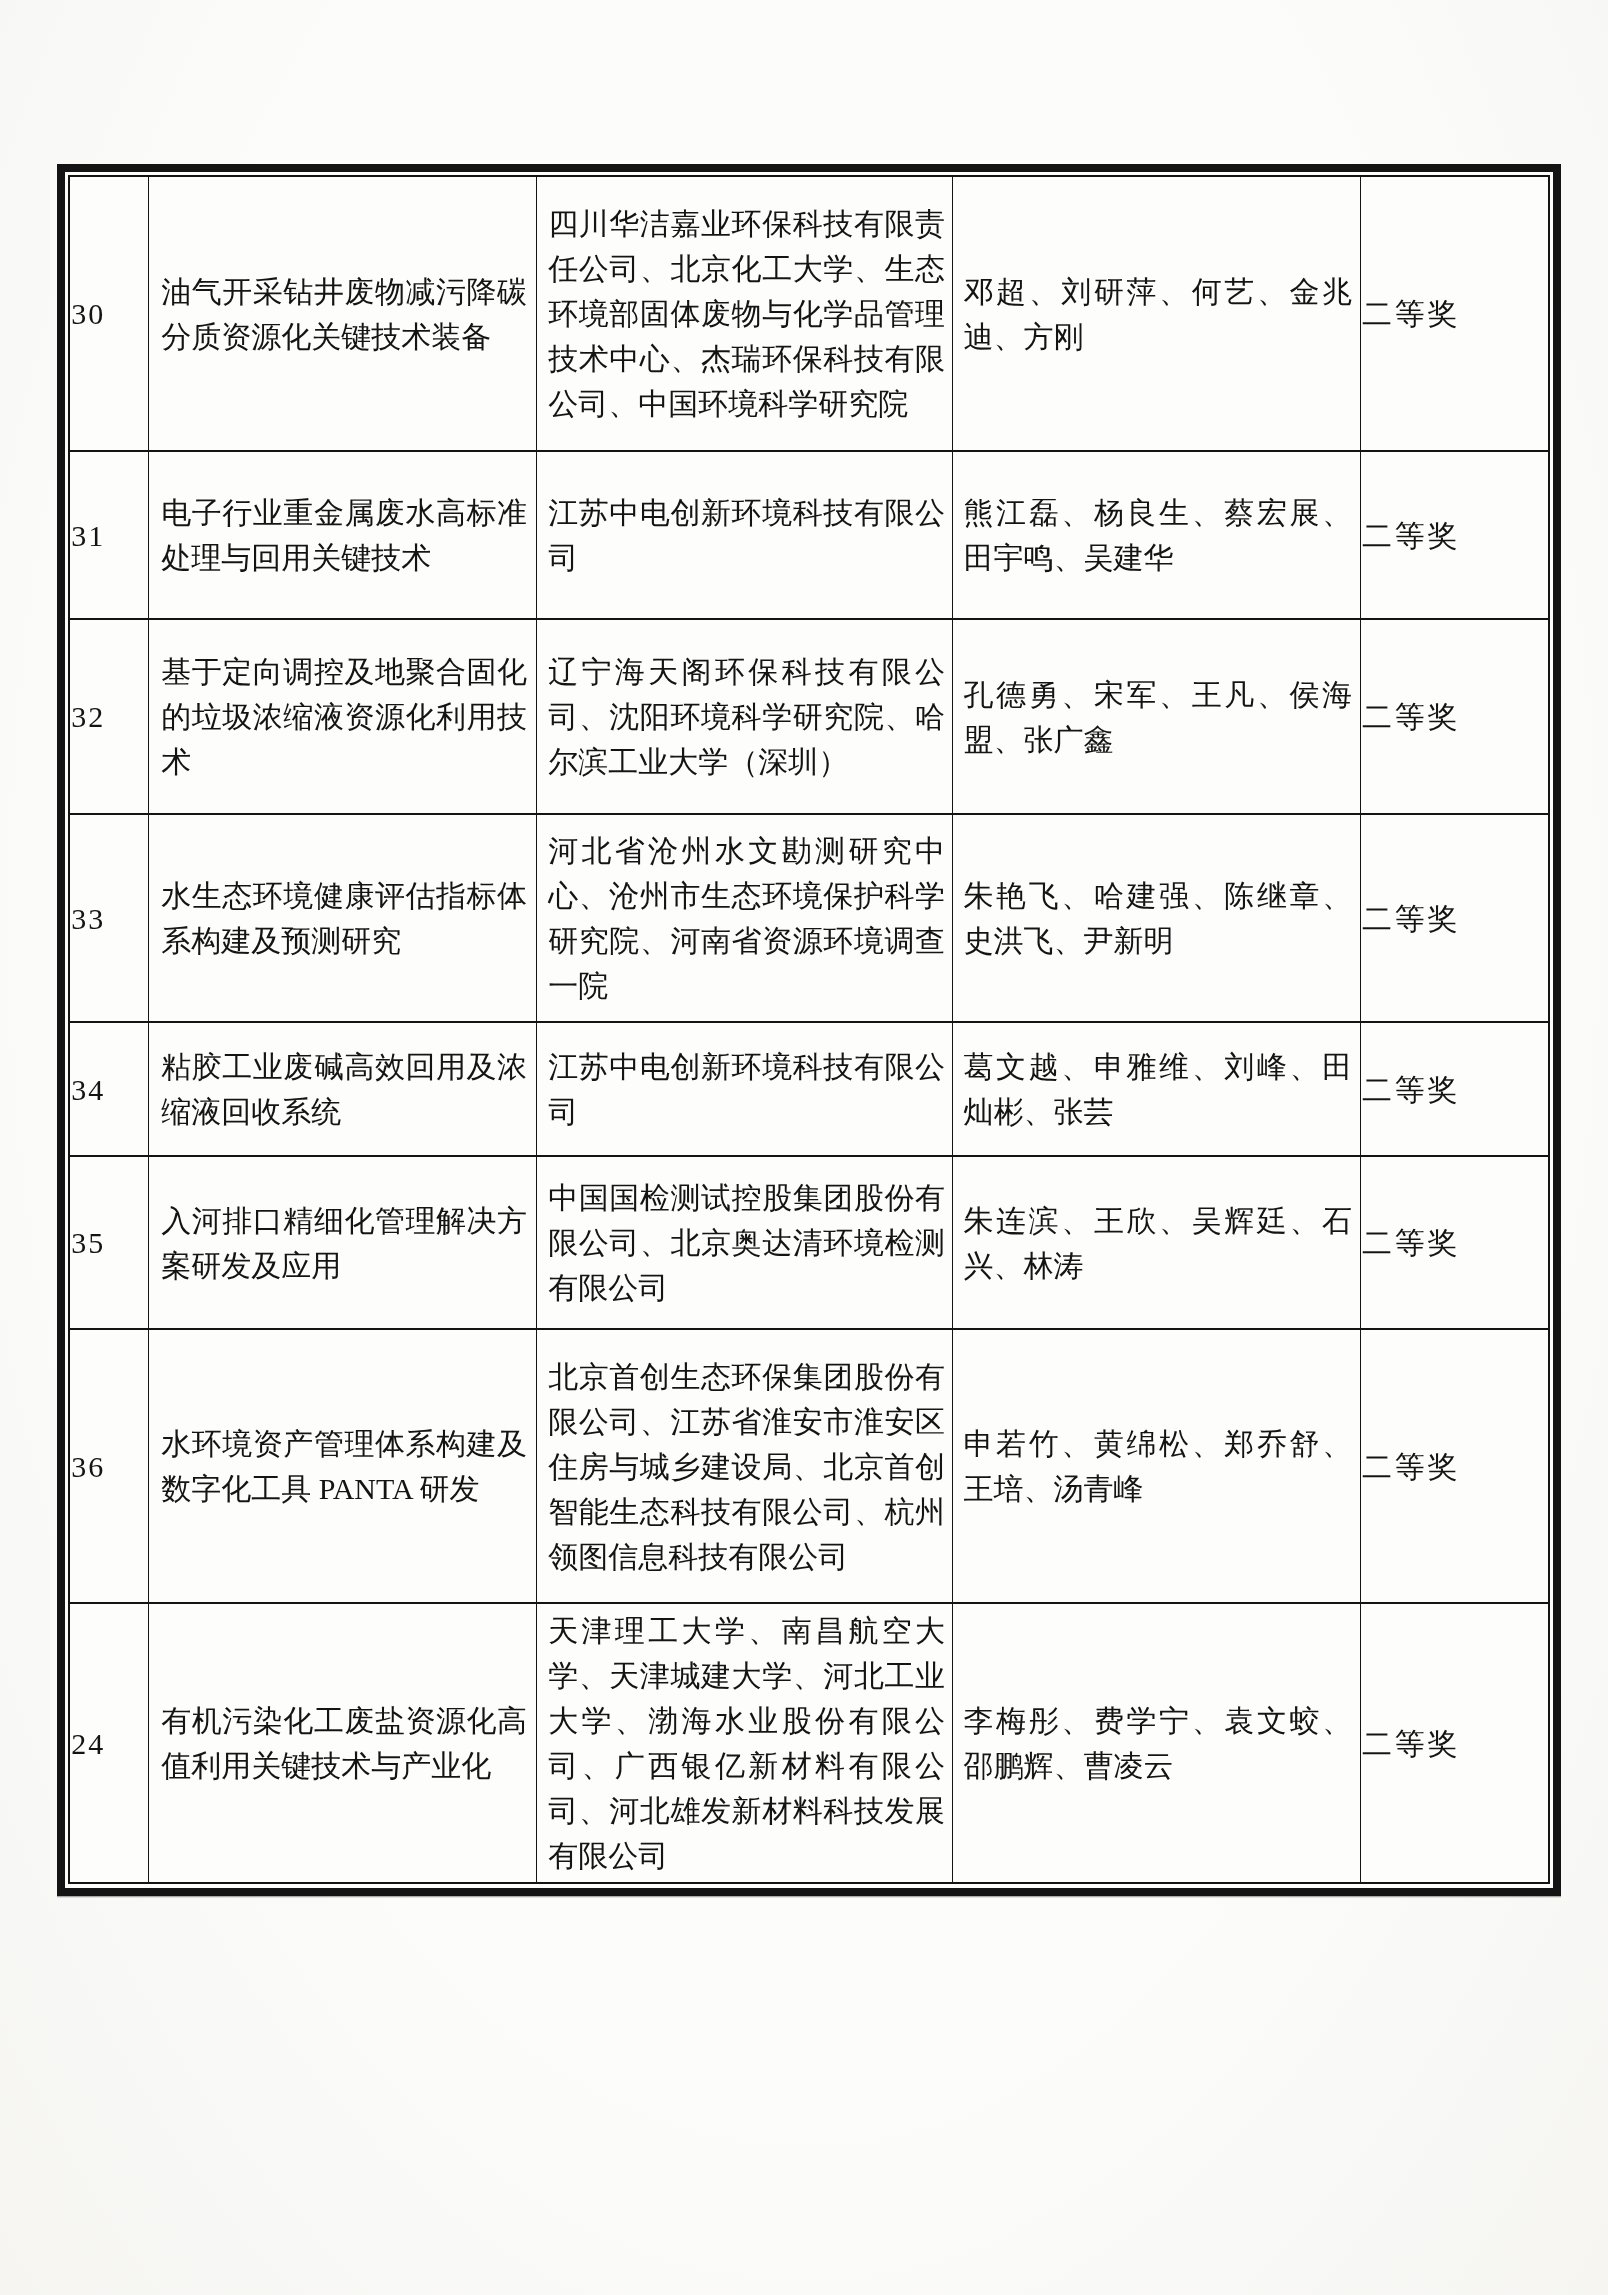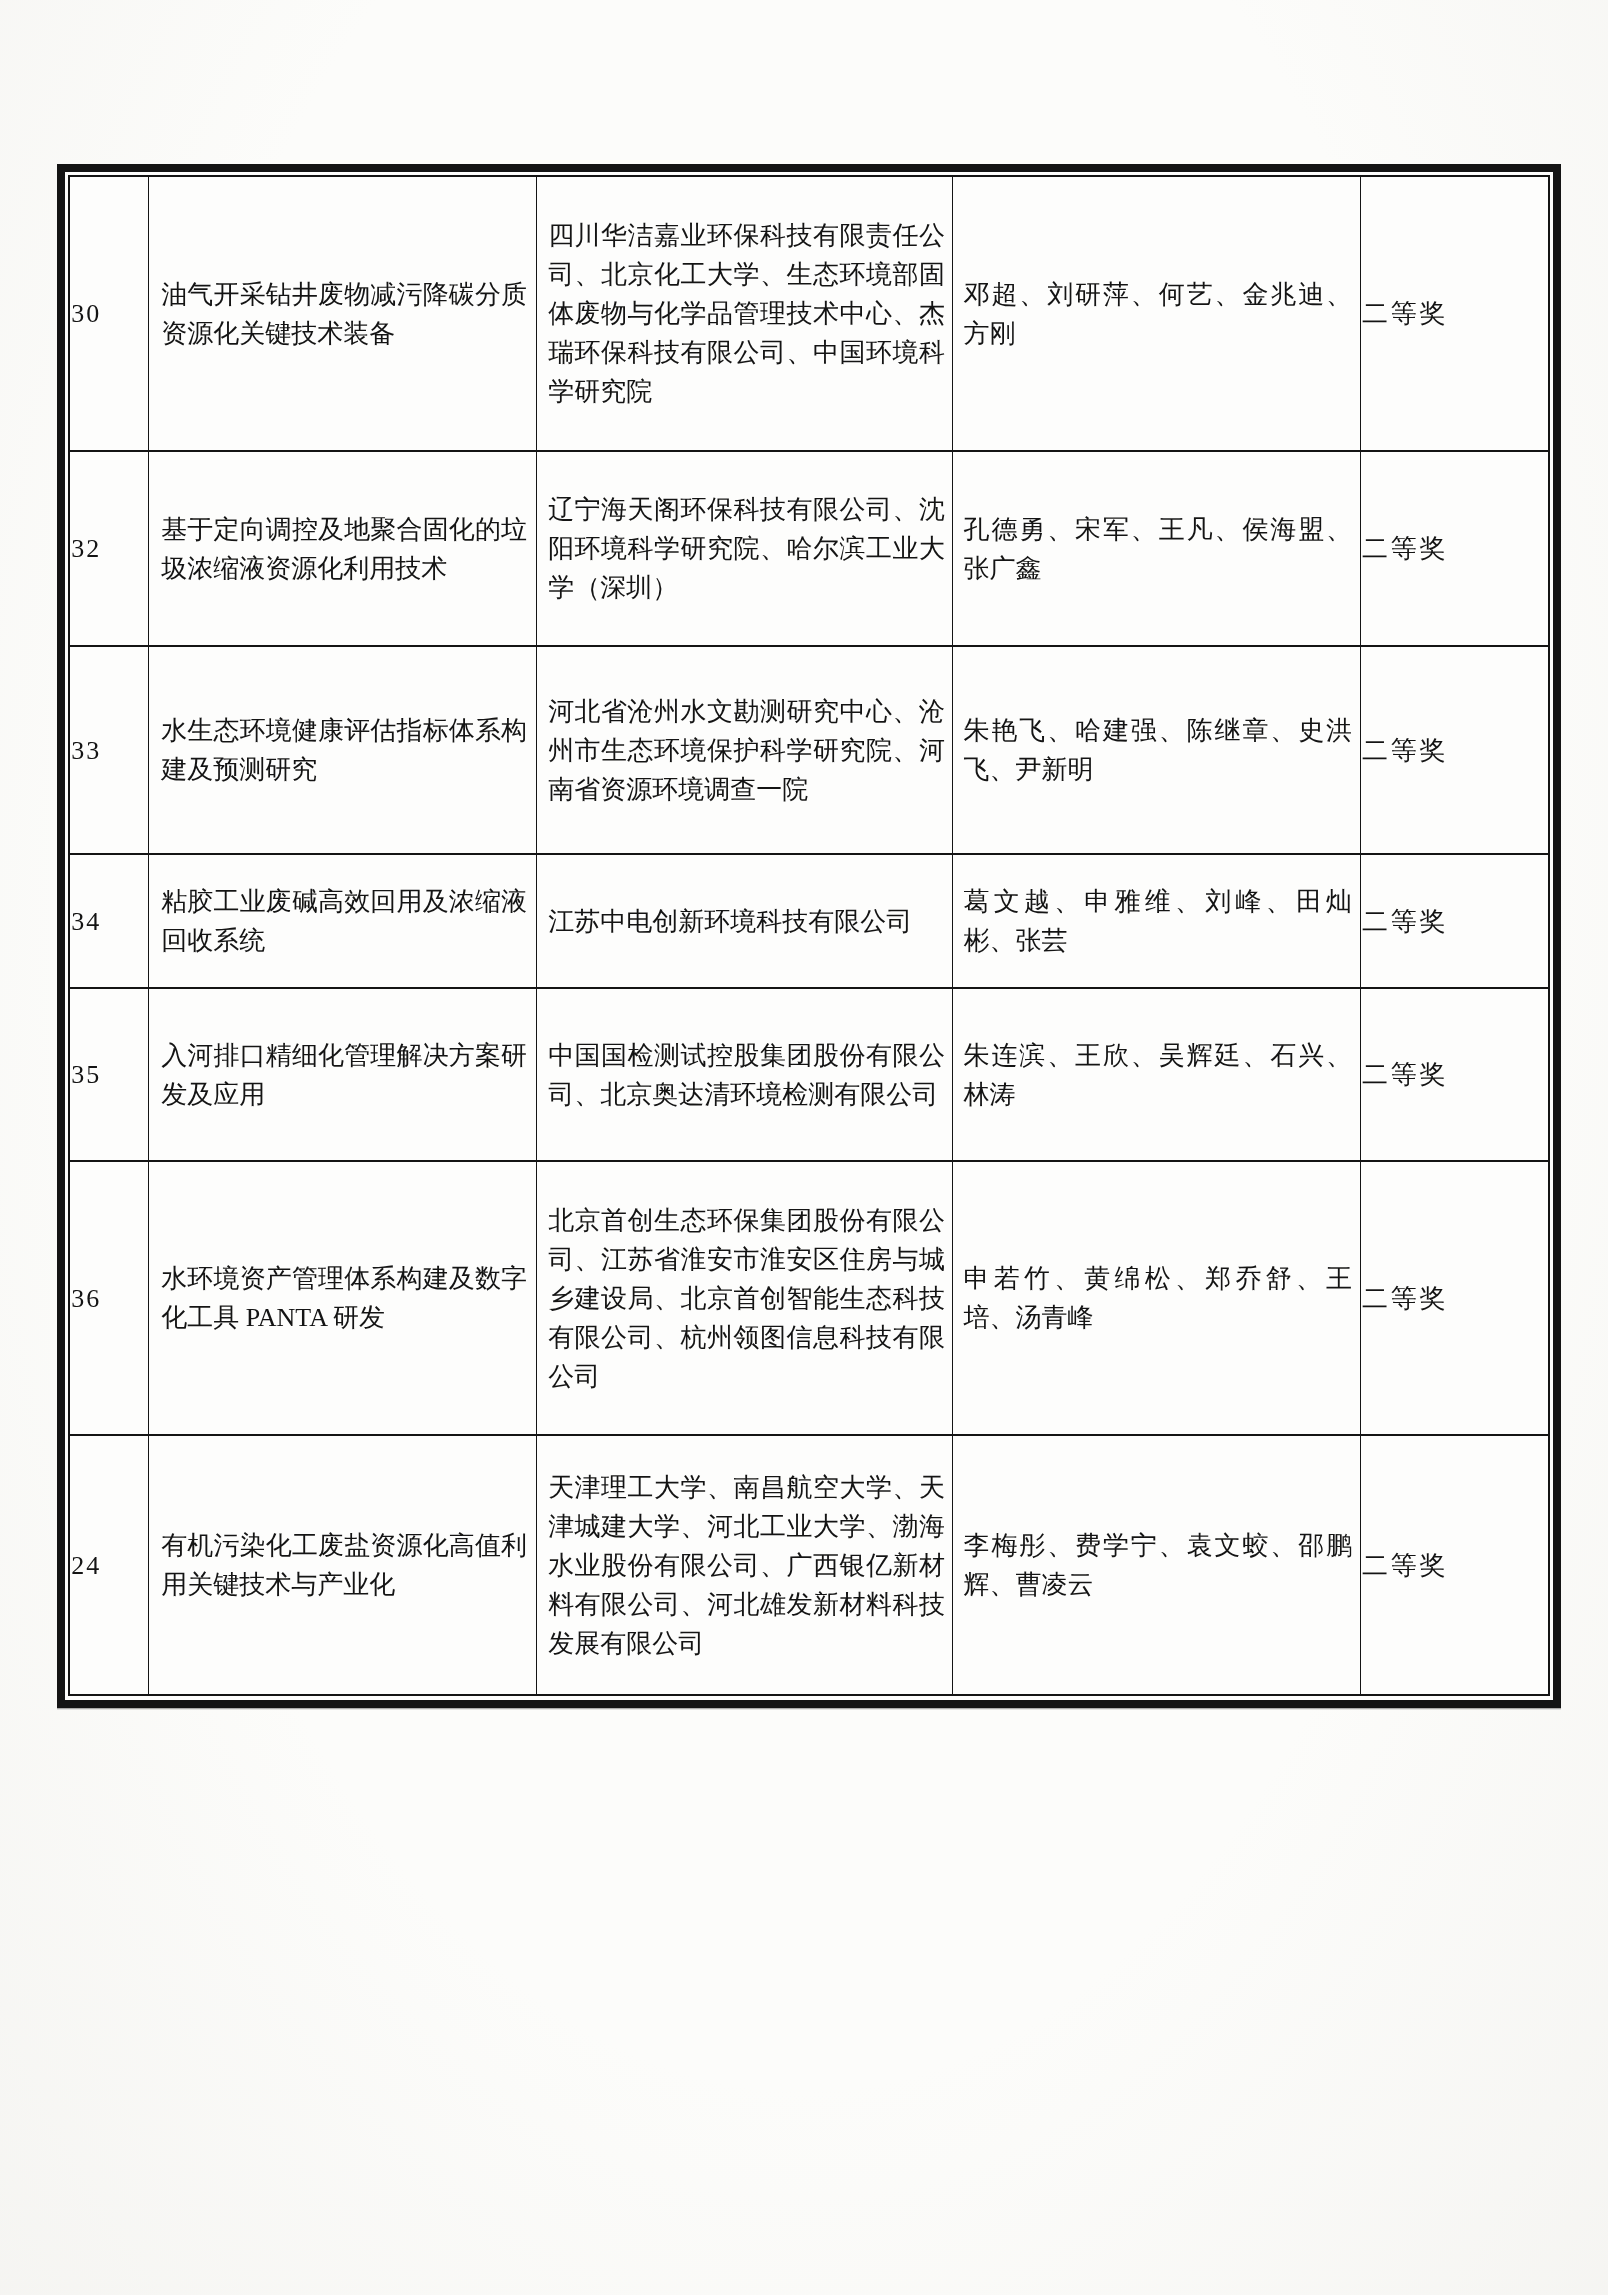--- a/index.html
+++ b/index.html
@@ -29,21 +29,21 @@
     border-collapse:collapse;
     table-layout:fixed;
     width:100%;
     border:2px solid var(--border,#161616);
   }
   table.awards td{
     border:1.3px solid var(--border,#1a1a1a);
     border-top-width:2.7px;
     border-bottom-width:2.7px;
     vertical-align:middle;
-    font-size:26px;
+    font-size:30px;
     line-height:1.5;
     color:var(--ink,#141414);
     overflow:hidden;
   }
   
   col.c-no{width:79px;}
   col.c-project{width:386px;}
   col.c-orgs{width:413px;}
   col.c-members{width:406px;}
   col.c-award{width:187px;}
@@ -75,20 +75,27 @@
           <col class="c-orgs">
           <col class="c-members">
           <col class="c-award">
       </colgroup>
       <tbody>
         <tr class="r0">
           <td class="col-no">30</td>
           <td class="col-project">油气开采钻井废物减污降碳分质资源化关键技术装备</td>
           <td class="col-orgs">四川华洁嘉业环保科技有限责任公司、北京化工大学、生态环境部固体废物与化学品管理技术中心、杰瑞环保科技有限公司、中国环境科学研究院</td>
           <td class="col-members">邓超、刘研萍、何艺、金兆迪、方刚</td>
+          <td class="col-award">二等奖</td>
+        </tr>
+        <tr class="r1">
+          <td class="col-no">31</td>
+          <td class="col-project">电子行业重金属废水高标准处理与回用关键技术</td>
+          <td class="col-orgs">江苏中电创新环境科技有限公司</td>
+          <td class="col-members">熊江磊、杨良生、蔡宏展、田宇鸣、吴建华</td>
           <td class="col-award">二等奖</td>
         </tr>
         <tr class="r2">
           <td class="col-no">32</td>
           <td class="col-project">基于定向调控及地聚合固化的垃圾浓缩液资源化利用技术</td>
           <td class="col-orgs">辽宁海天阁环保科技有限公司、沈阳环境科学研究院、哈尔滨工业大学（深圳）</td>
           <td class="col-members">孔德勇、宋军、王凡、侯海盟、张广鑫</td>
           <td class="col-award">二等奖</td>
         </tr>
         <tr class="r3">

